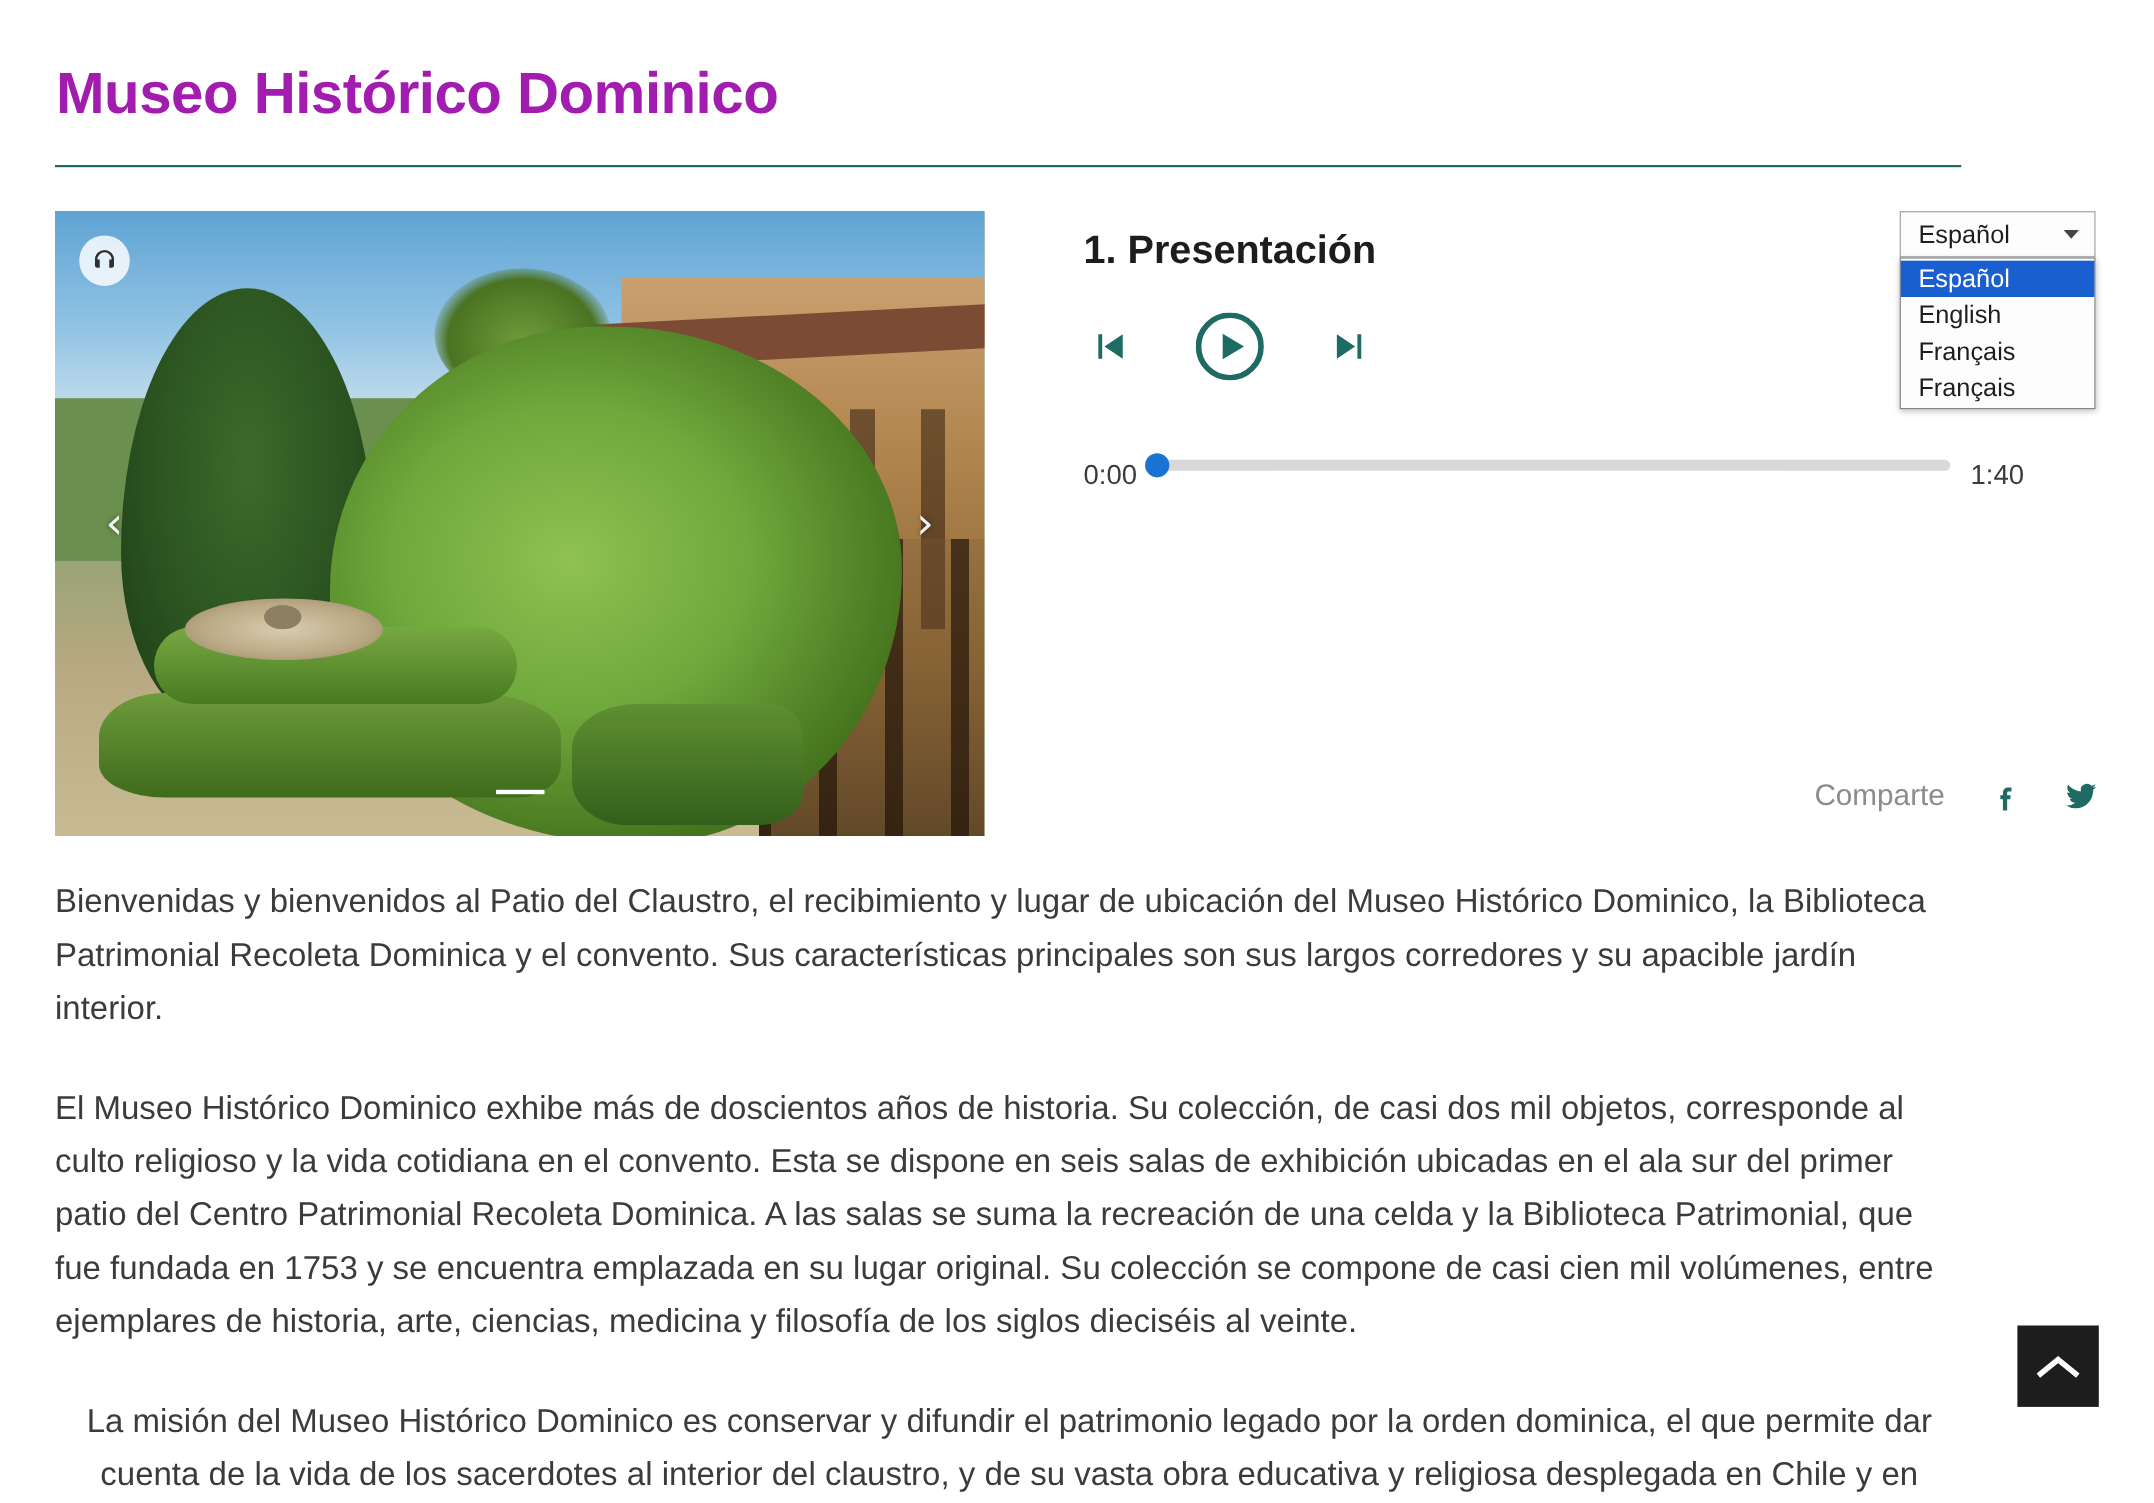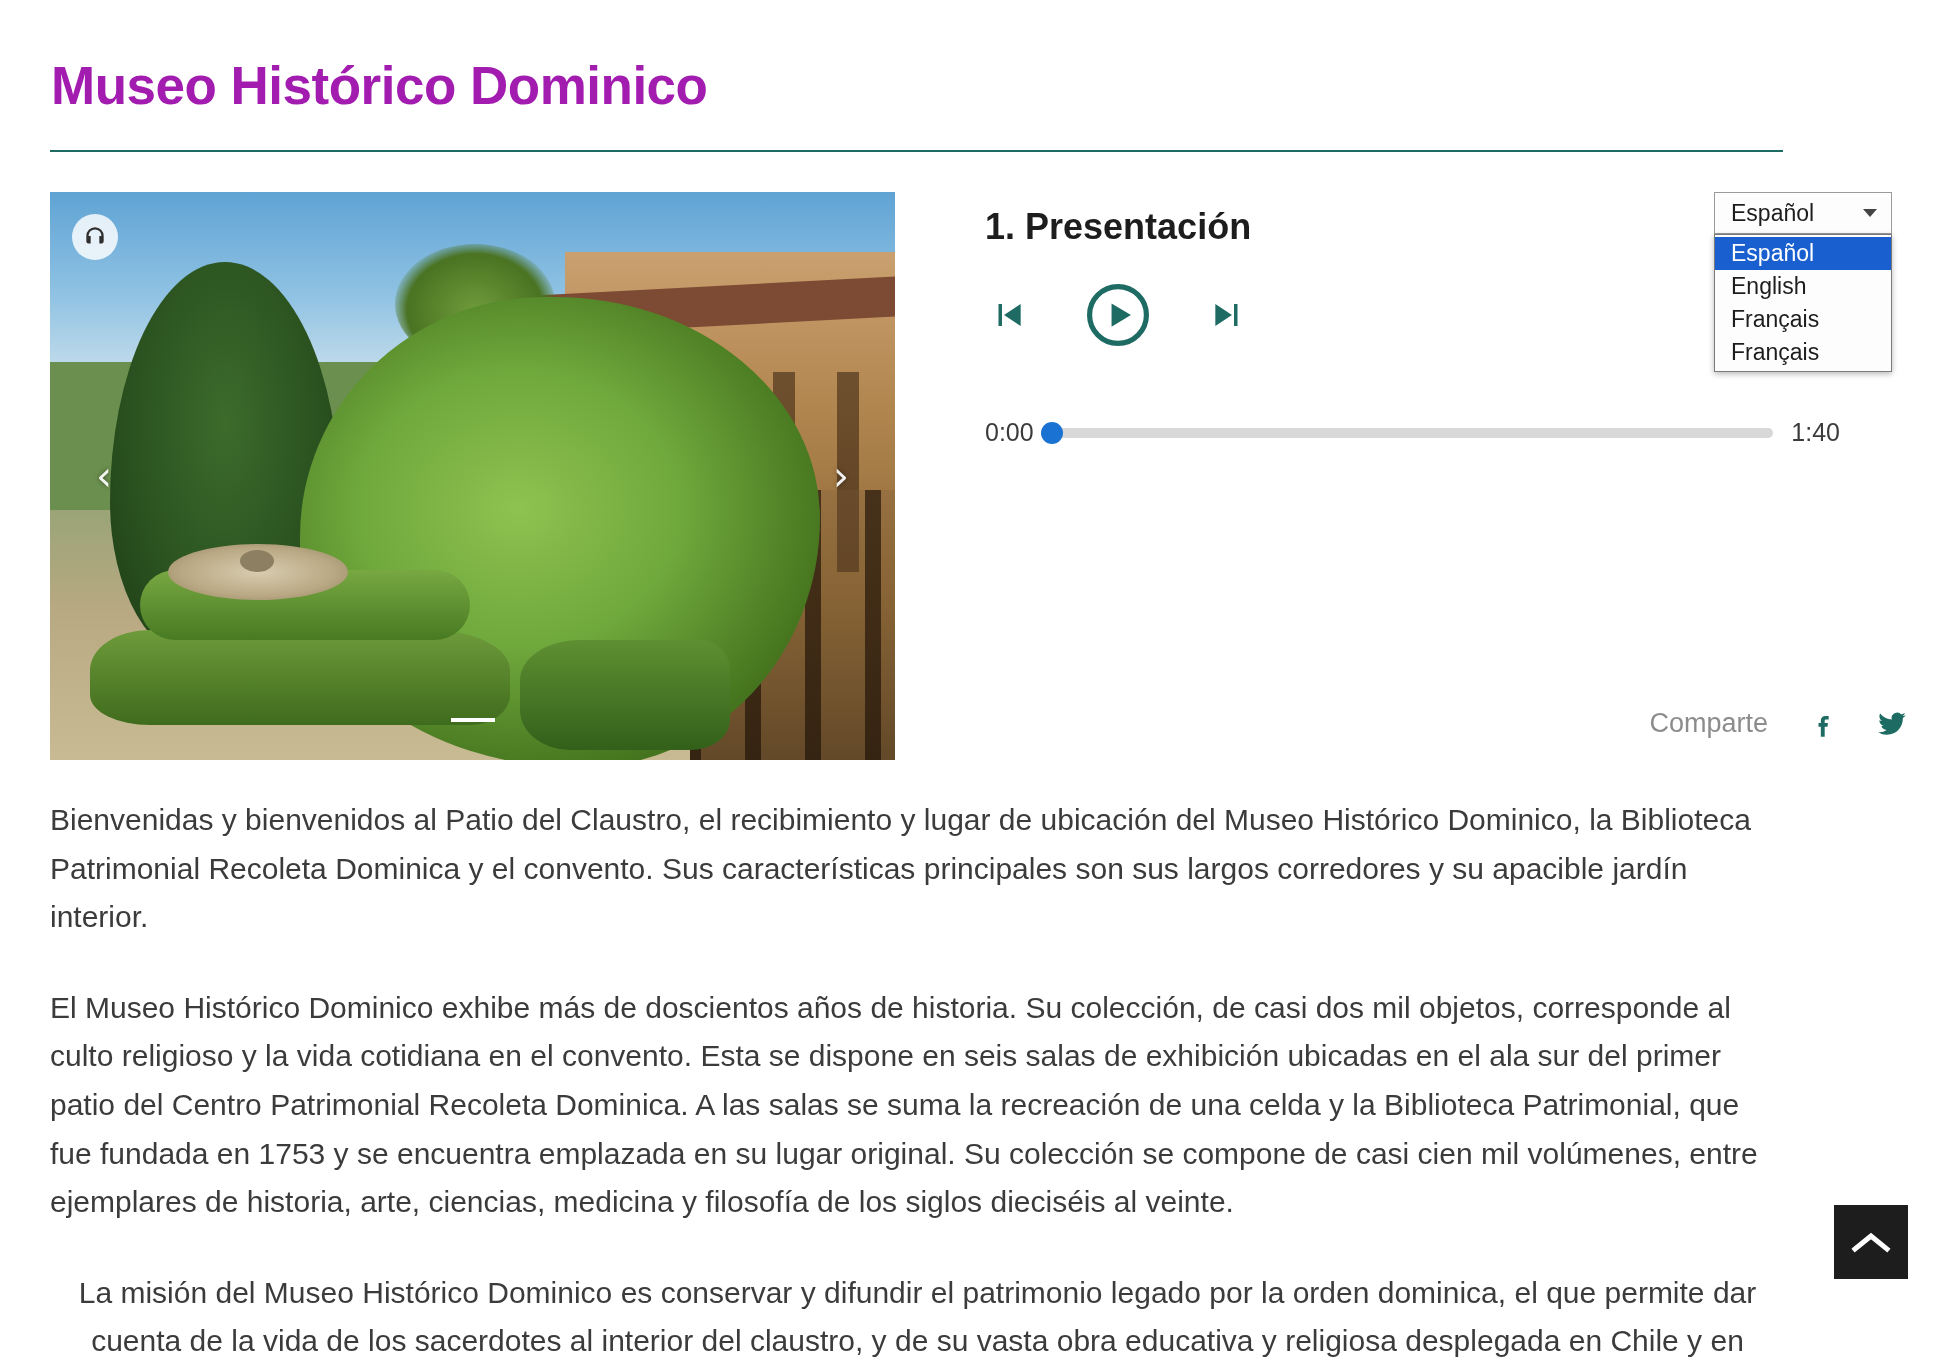--- a/index.html
+++ b/index.html
@@ -154,21 +154,20 @@
     align-items: center;
     gap: 60px;
     margin-top: 36px;
     padding-left: 4px;
   }
   .ctrl { cursor: pointer; display: flex; align-items: center; justify-content: center; }
   .ctrl svg { display: block; }
 
   .progress-row {
     display: flex;
-    align-items: center;
     gap: 18px;
     margin-top: 72px;
     width: 855px;
   }
   .time {
     font-size: 25px;
     color: #3b3b3b;
   }
   .track {
     position: relative;
@@ -184,21 +183,21 @@
   .track .knob {
     position: absolute; left: 0; top: 50%;
     transform: translate(-50%, -50%);
     width: 22px; height: 22px; border-radius: 50%;
     background: #1a73d2;
   }
 
   
   .lang-wrap {
     position: absolute;
-    right: 16px;
+    right: 3px;
     top: 0;
     width: 178px;
   }
   .lang-select {
     width: 178px;
     height: 42px;
     border: 1px solid #9a9a9a;
     background: #fdfdfd;
     display: flex; align-items: center;
     padding: 0 10px 0 16px;

